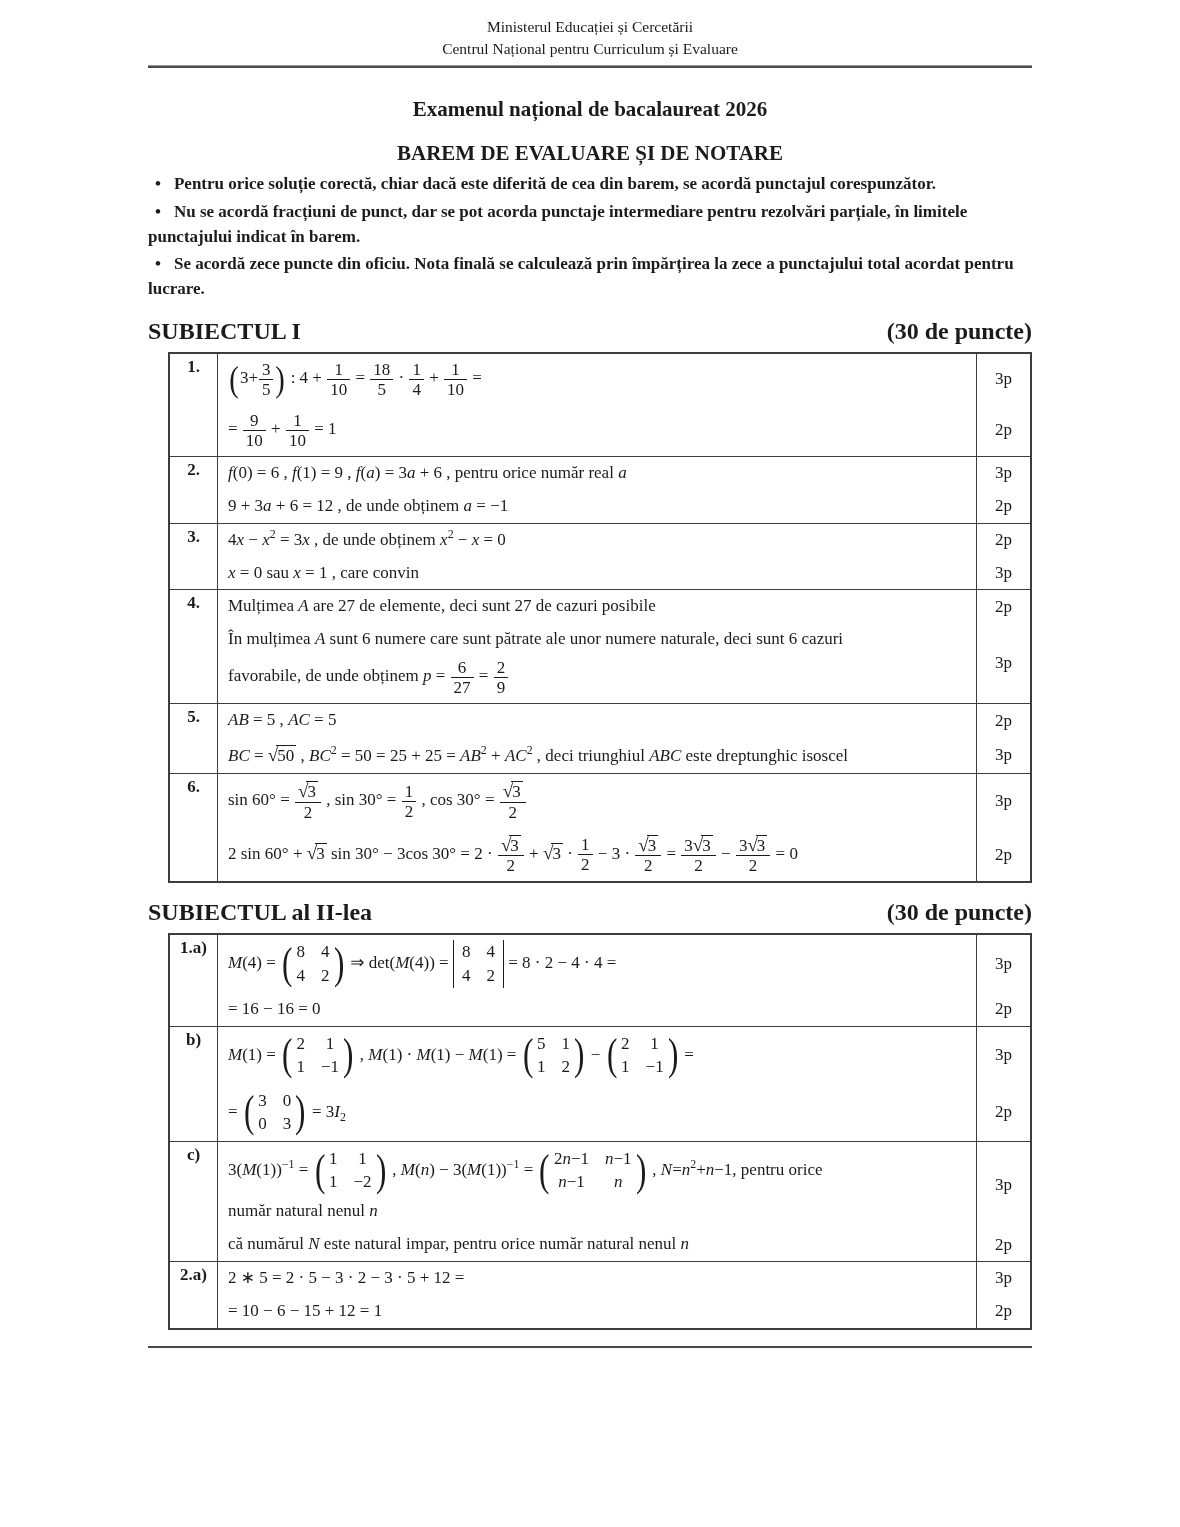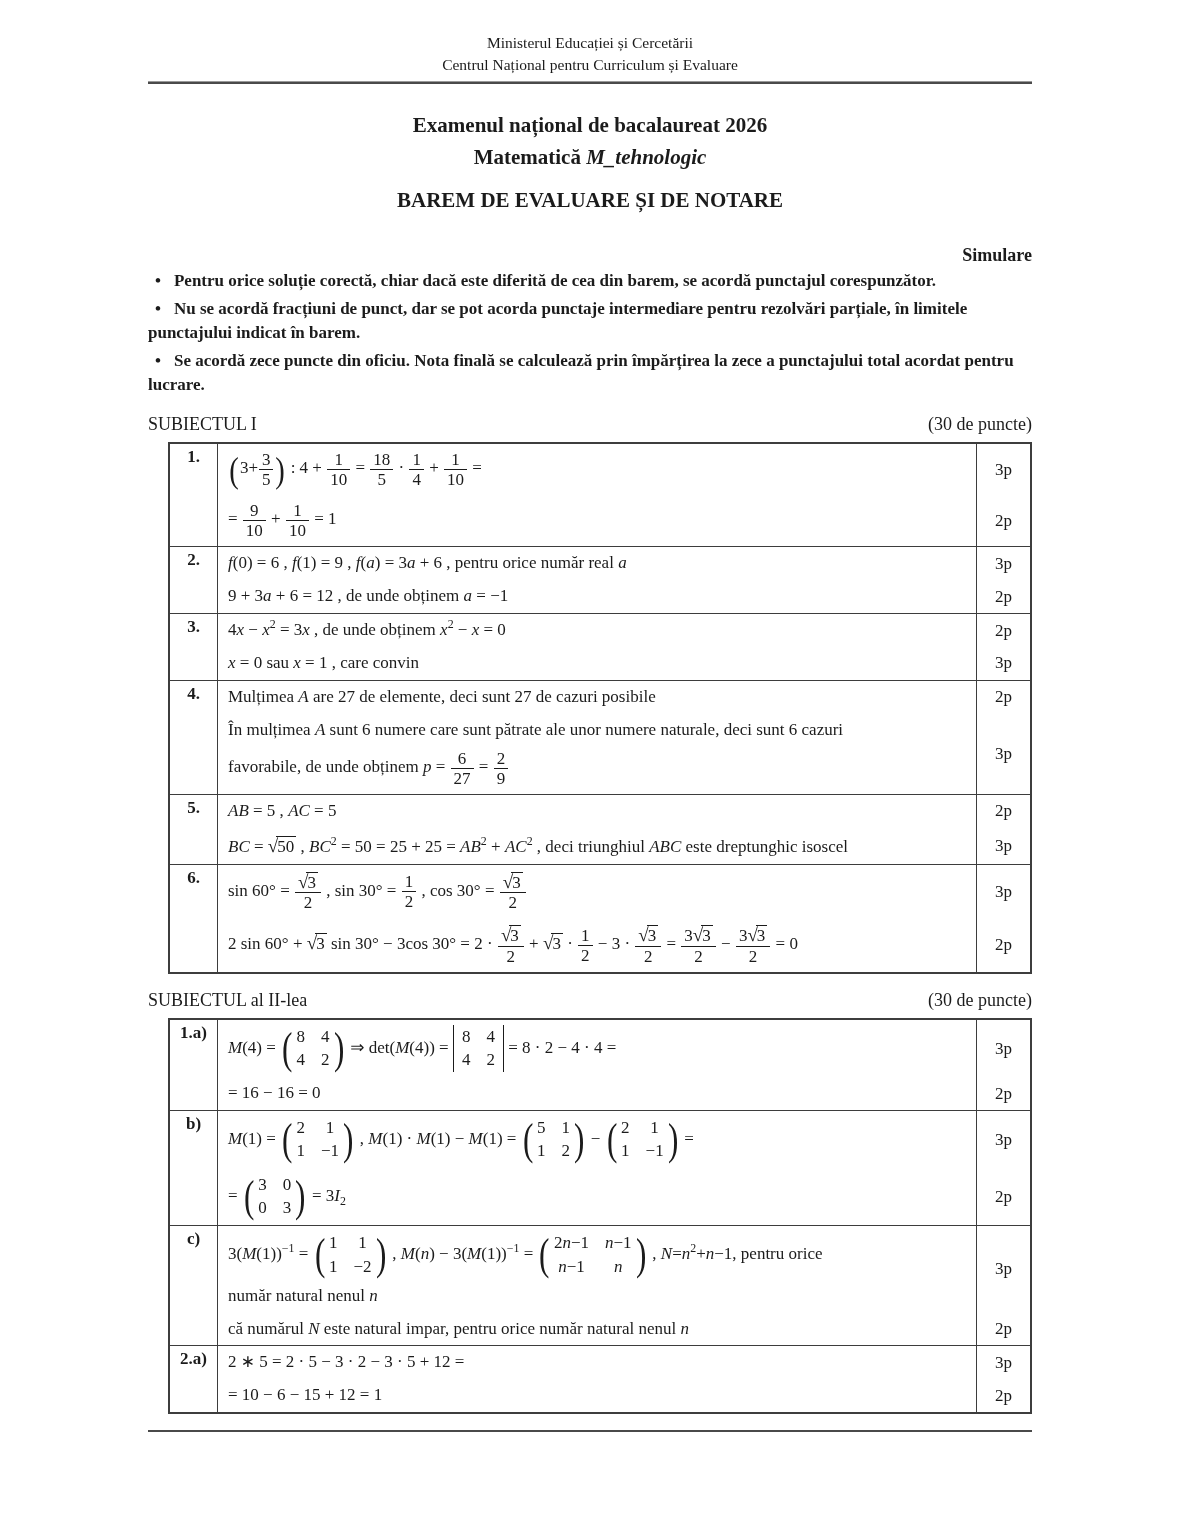--- a/index.html
+++ b/index.html
@@ -1,30 +1,30 @@
 <!DOCTYPE html>
 <html><head>
 <meta charset="utf-8">
 <style>
   html,body{margin:0;padding:0;background:#fff;}
   body{width:1180px;min-height:1527px;font-family:"Liberation Serif",serif;color:#1b1b1b;}
-  .page{width:884px;margin:16px auto;padding-top:16px;font-size:17px;}
+  .page{width:884px;margin:0 auto;padding-top:16px;font-size:17px;}
 
   .top-header{text-align:center;font-size:15.5px;line-height:1.4;}
   .header-rule{height:2px;background:#4a4a4a;border:none;border-top:1px solid #999;margin:6px 0 0;}
 
   .title-block{text-align:center;font-weight:bold;font-size:21px;line-height:1.5;margin-top:26px;}
   .title-barem{margin-top:12px;}
   .simulare{text-align:right;font-weight:bold;font-size:18px;margin-top:28px;}
 
   .filiera{font-weight:bold;font-style:italic;font-size:17px;line-height:1.45;margin-top:10px;}
   .bullet-para{font-weight:bold;font-size:17px;line-height:1.45;margin-top:3px;}
   .bdot{display:inline-block;margin:0 13px 0 7px;}
 
-  .sec-head{display:flex;justify-content:space-between;font-weight:normal;font-size:18px;margin:16px 0 7px;}
+  .sec-head{display:flex;justify-content:space-between;font-weight:bold;font-size:24px;margin:16px 0 7px;}
 
   .qtable{margin-left:20px;width:864px;border:2px solid #3d3d3d;box-sizing:border-box;}
   .qrow{display:flex;}
   .qrow + .qrow{border-top:1.5px solid #3d3d3d;}
   .qnum{width:48px;flex:0 0 48px;border-right:1.5px solid #3d3d3d;text-align:center;font-weight:bold;padding-top:3px;box-sizing:border-box;}
   .qbody{flex:1;display:flex;flex-direction:column;min-width:0;}
   .qitem{display:flex;flex:1;}
   .qcontent{flex:1;padding:2px 6px 2px 10px;min-width:0;}
   .qpts{width:54px;flex:0 0 54px;border-left:1.5px solid #3d3d3d;display:flex;align-items:center;justify-content:center;font-weight:normal;box-sizing:border-box;}
   .mline{padding:3px 0;line-height:1.35;}
@@ -54,25 +54,23 @@
 <div class="page">
 
   <div class="top-header">
     <div>Ministerul Educației și Cercetării</div>
     <div>Centrul Național pentru Curriculum și Evaluare</div>
   </div>
   <div class="header-rule"></div>
 
   <div class="title-block">
     <div>Examenul național de bacalaureat 2026</div>
-    <div><span>Matematică </span><i>M_tehnologic</i></div>
     <div class="title-barem">BAREM DE EVALUARE ȘI DE NOTARE</div>
   </div>
 
-  <div class="simulare">Simulare</div>
 
 
   <div id="bullets">
       <div class="bullet-para"><span class="bdot">•</span>Pentru orice soluție corectă, chiar dacă este diferită de cea din barem, se acordă punctajul corespunzător.</div>
       <div class="bullet-para"><span class="bdot">•</span>Nu se acordă fracțiuni de punct, dar se pot acorda punctaje intermediare pentru rezolvări parțiale, în limitele punctajului indicat în barem.</div>
       <div class="bullet-para"><span class="bdot">•</span>Se acordă zece puncte din oficiu. Nota finală se calculează prin împărțirea la zece a punctajului total acordat pentru lucrare.</div>
     </div>
 
   <div id="sections">
       <div class="sec-head">

